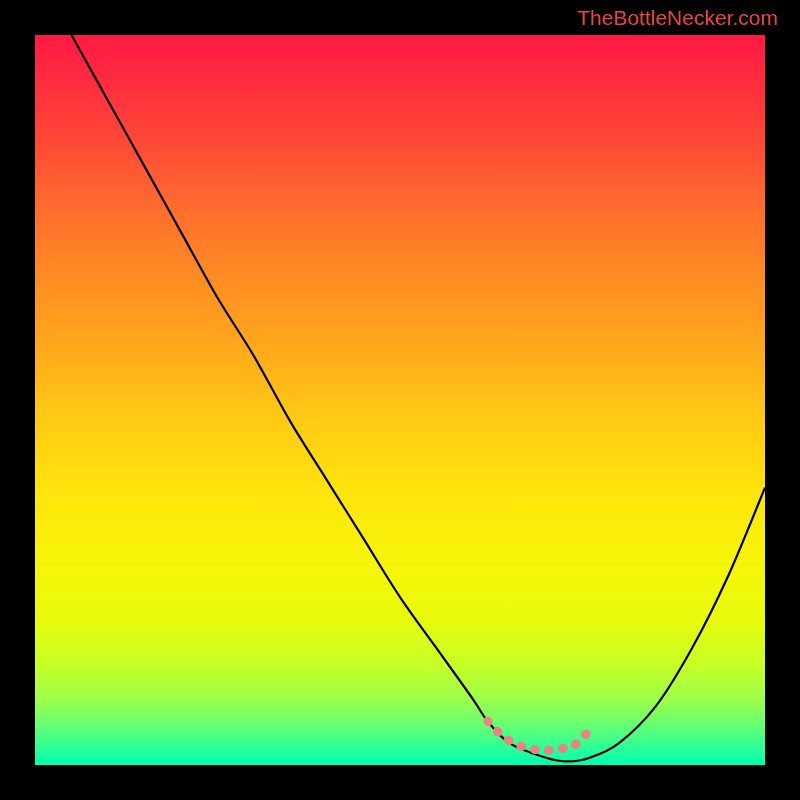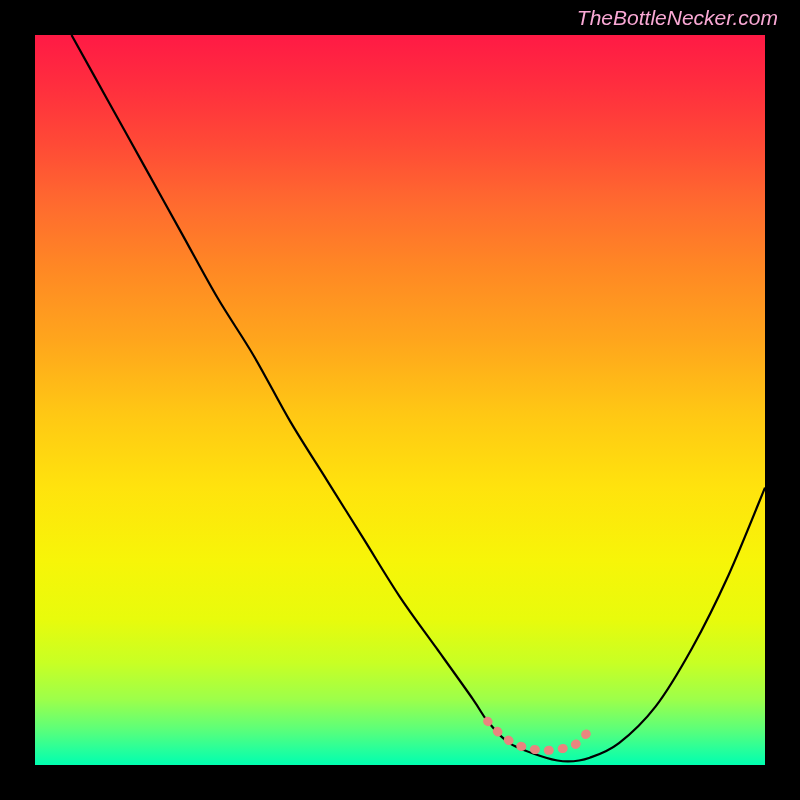--- a/index.html
+++ b/index.html
@@ -7,25 +7,24 @@
     width: 800px;
     height: 800px;
     background: #000;
     position: relative;
     font-family: Arial, sans-serif;
   }
   .attribution {
     position: absolute;
     top: 6px;
     right: 22px;
-    color: #f9a8d4;
+    color: #ef4444;
     font-size: 21px;
     font-weight: 500;
     z-index: 10;
-    font-style: italic;
   }
   .plot-area {
     position: absolute;
     left: 35px;
     top: 35px;
     width: 730px;
     height: 730px;
     overflow: hidden;
   }
   .gradient-bg {

